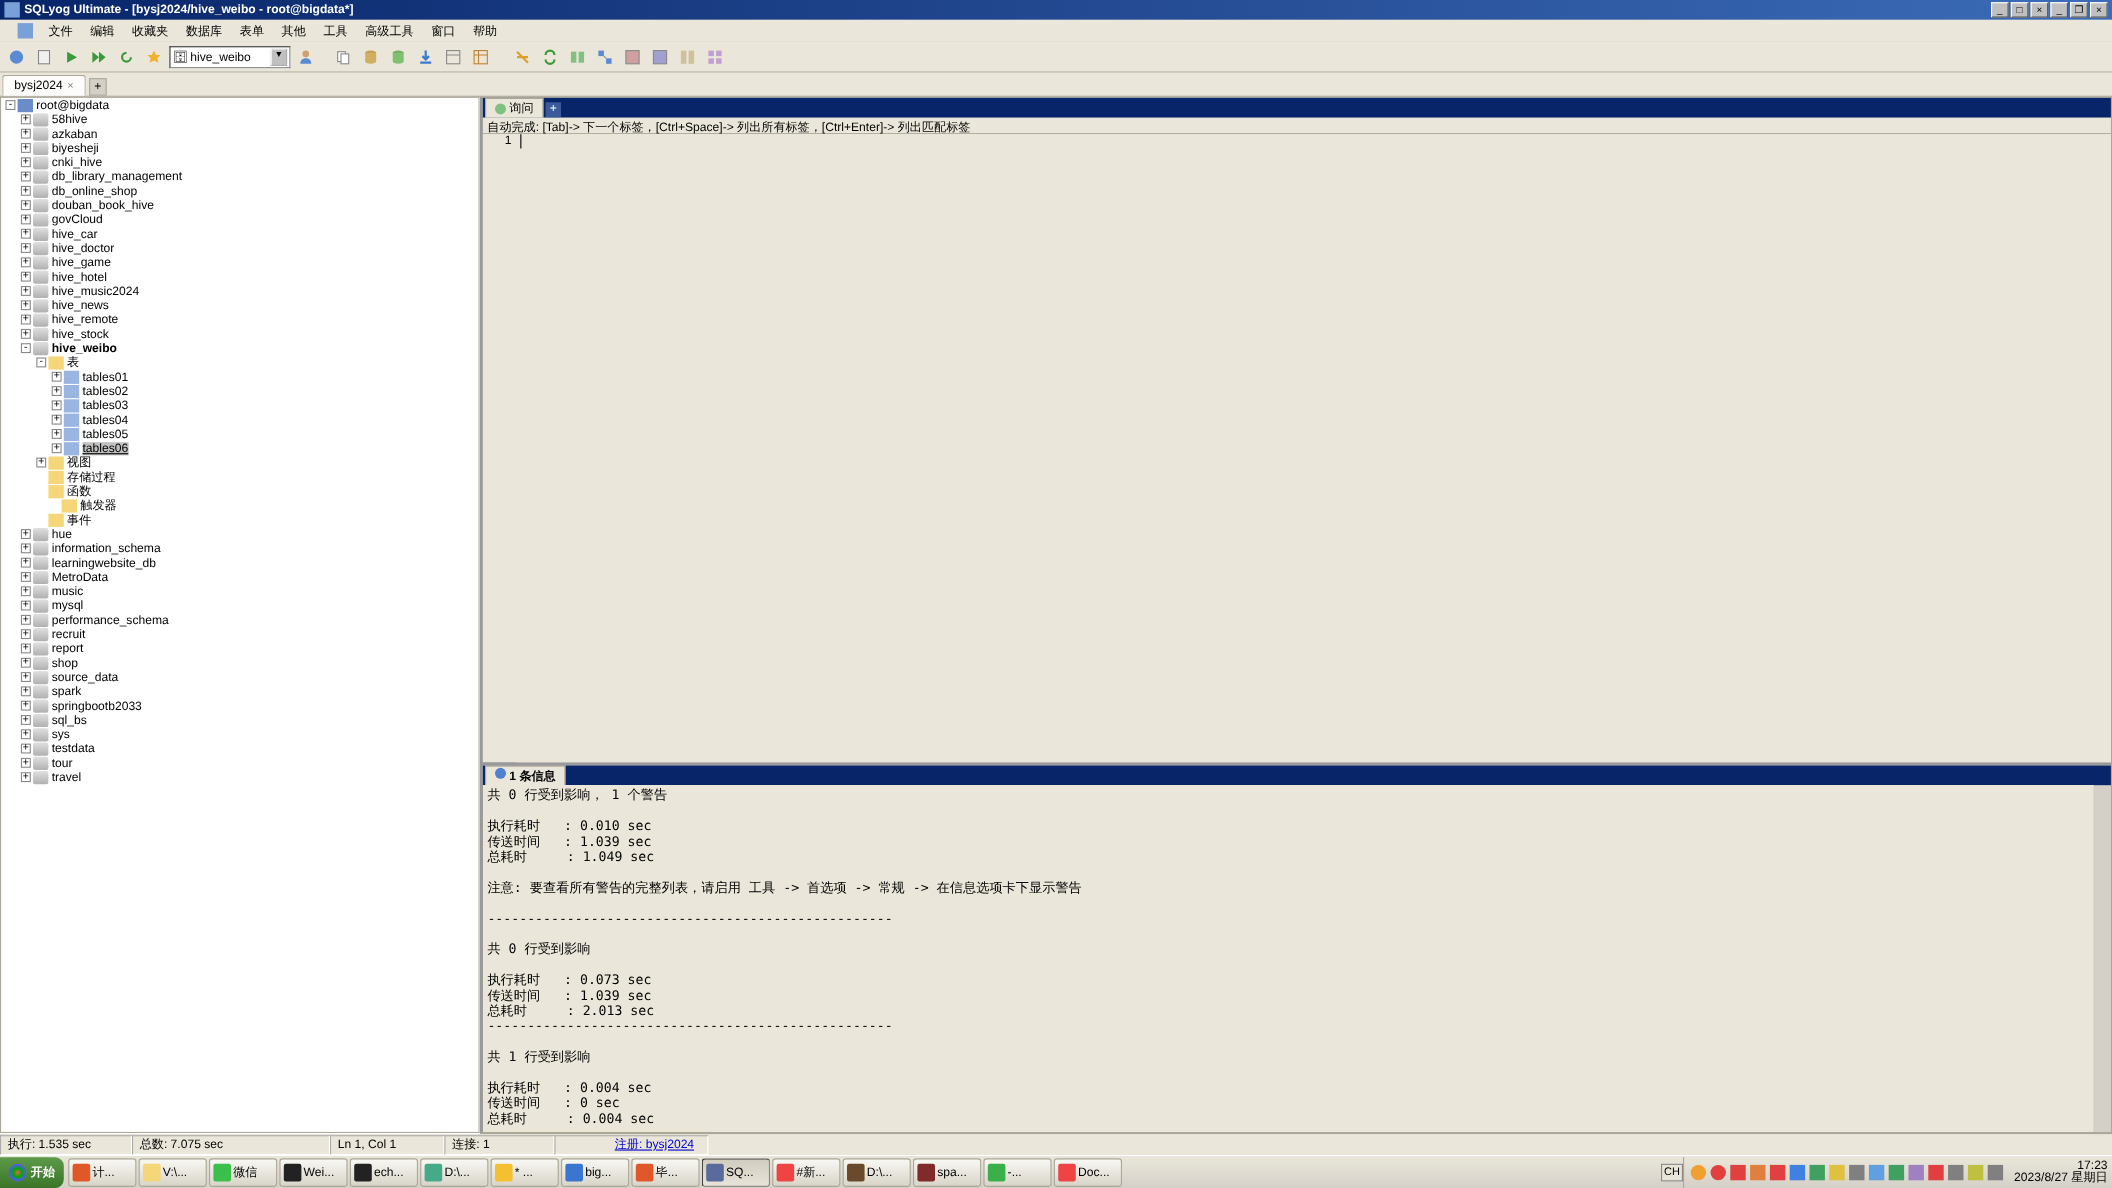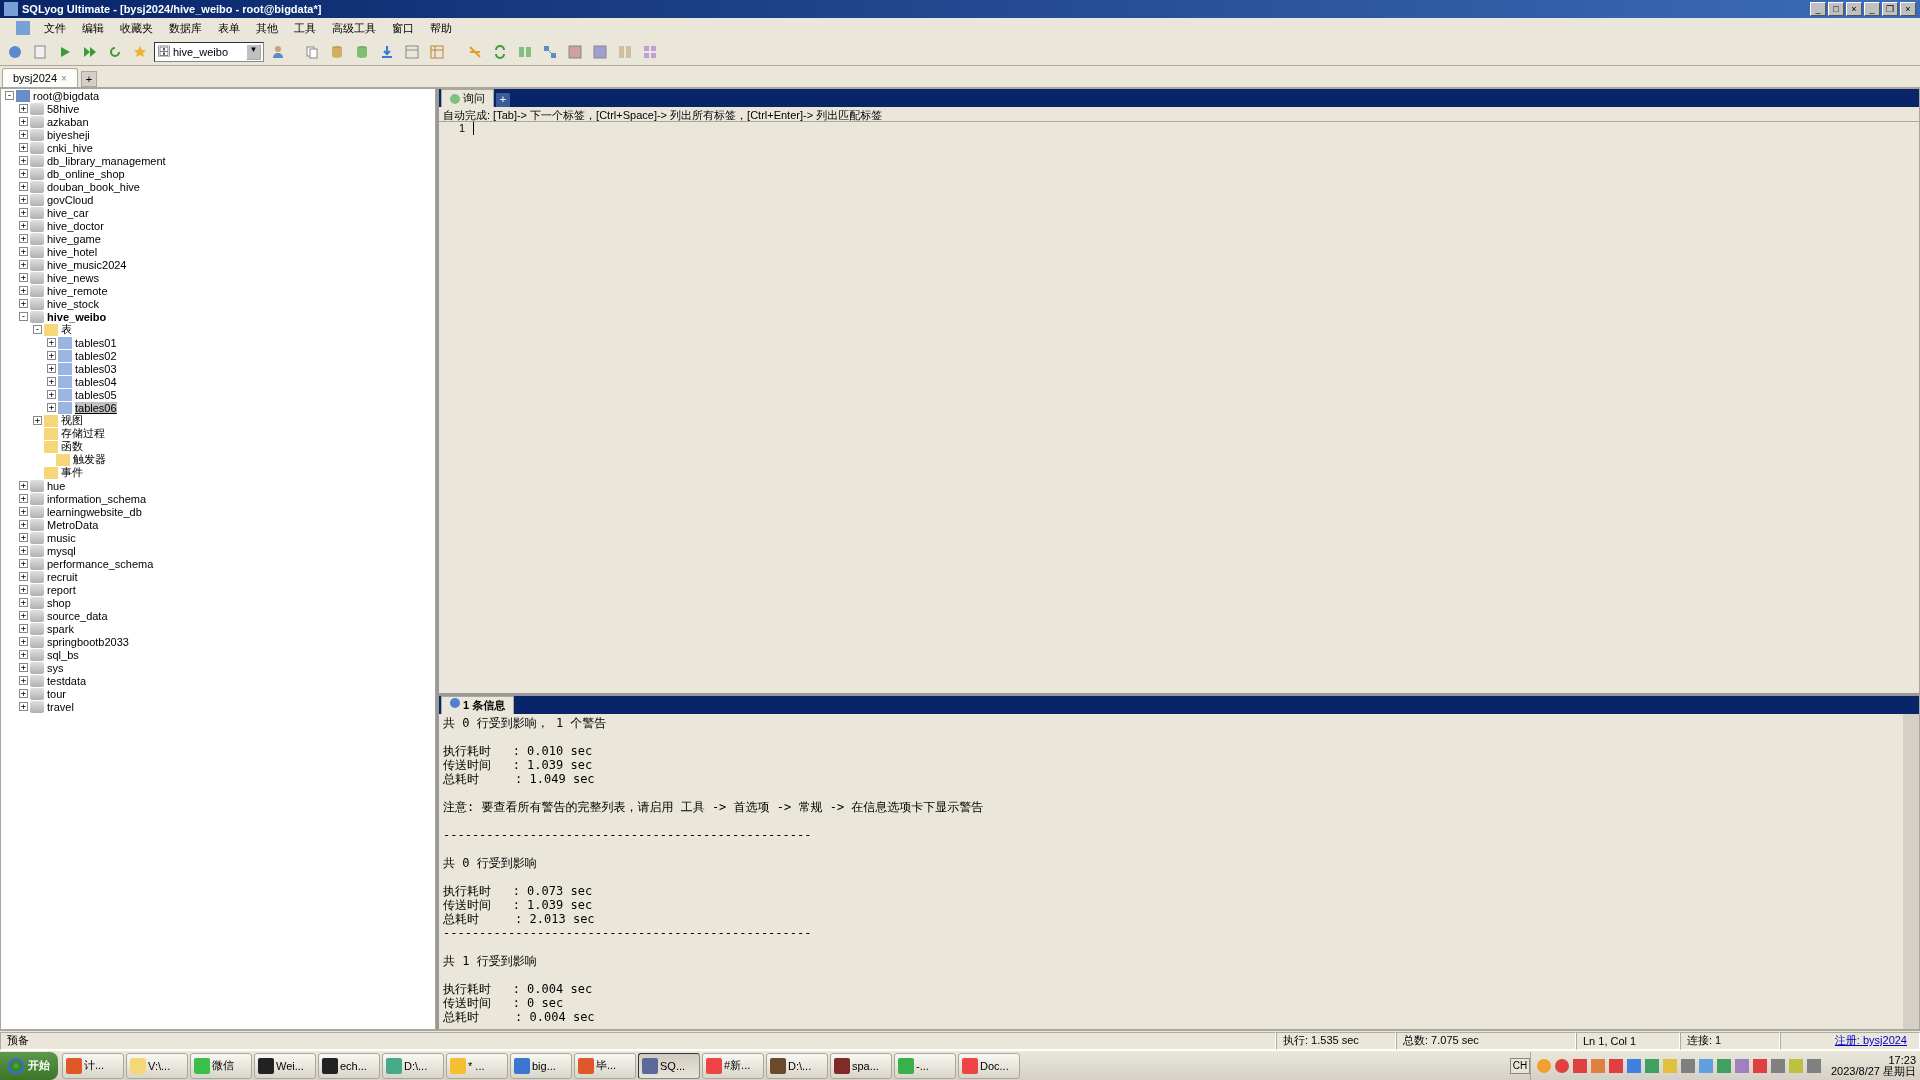--- a/index.html
+++ b/index.html
@@ -543,21 +543,20 @@
 ---------------------------------------------------
 
 共 1 行受到影响</div>
         <div class="result-scrollbar"></div>
       </div>
     </div>
   </div>
 </div>
 
 <div class="statusbar">
-  <div class="status-cell flex">预备</div>
   <div class="status-cell" style="width:120px">执行: 1.535 sec</div>
   <div class="status-cell" style="width:180px">总数: 7.075 sec</div>
   <div class="status-cell" style="width:104px">Ln 1, Col 1</div>
   <div class="status-cell" style="width:100px">连接: 1</div>
   <div class="status-cell" style="width:140px">
       <span class="status-link">注册: bysj2024</span>
     </div>
 </div>
 
 <div class="taskbar">

